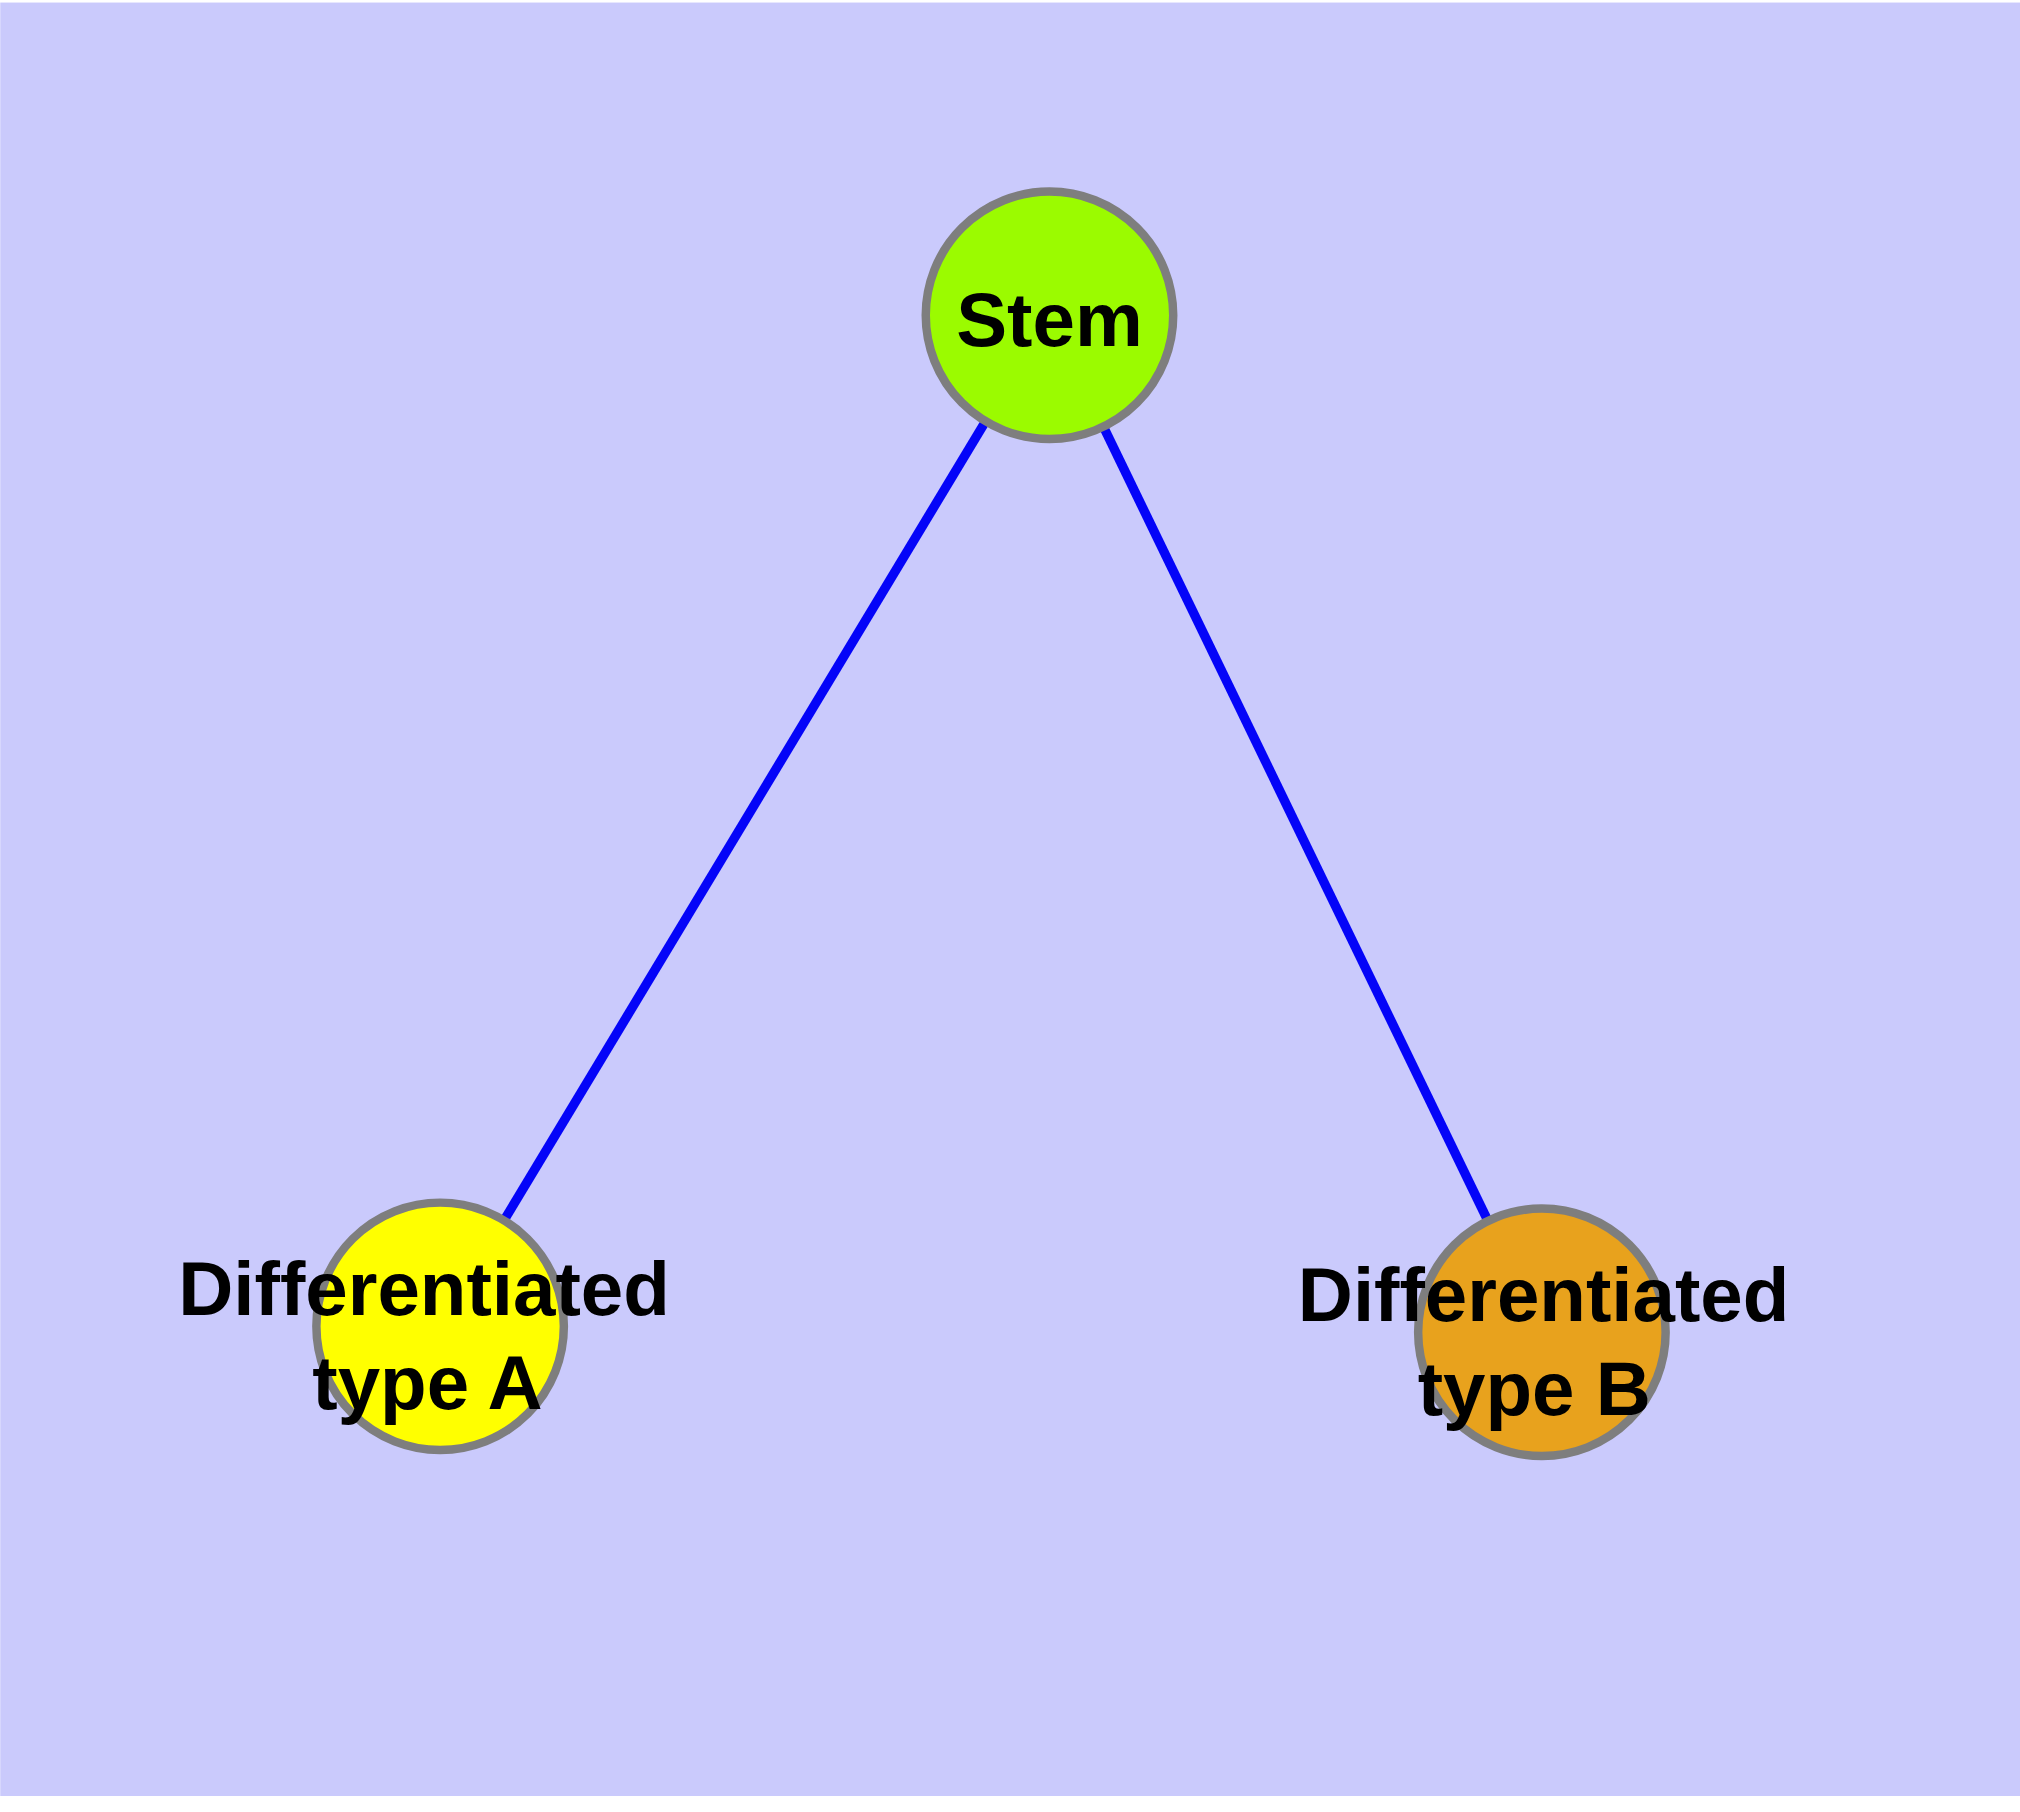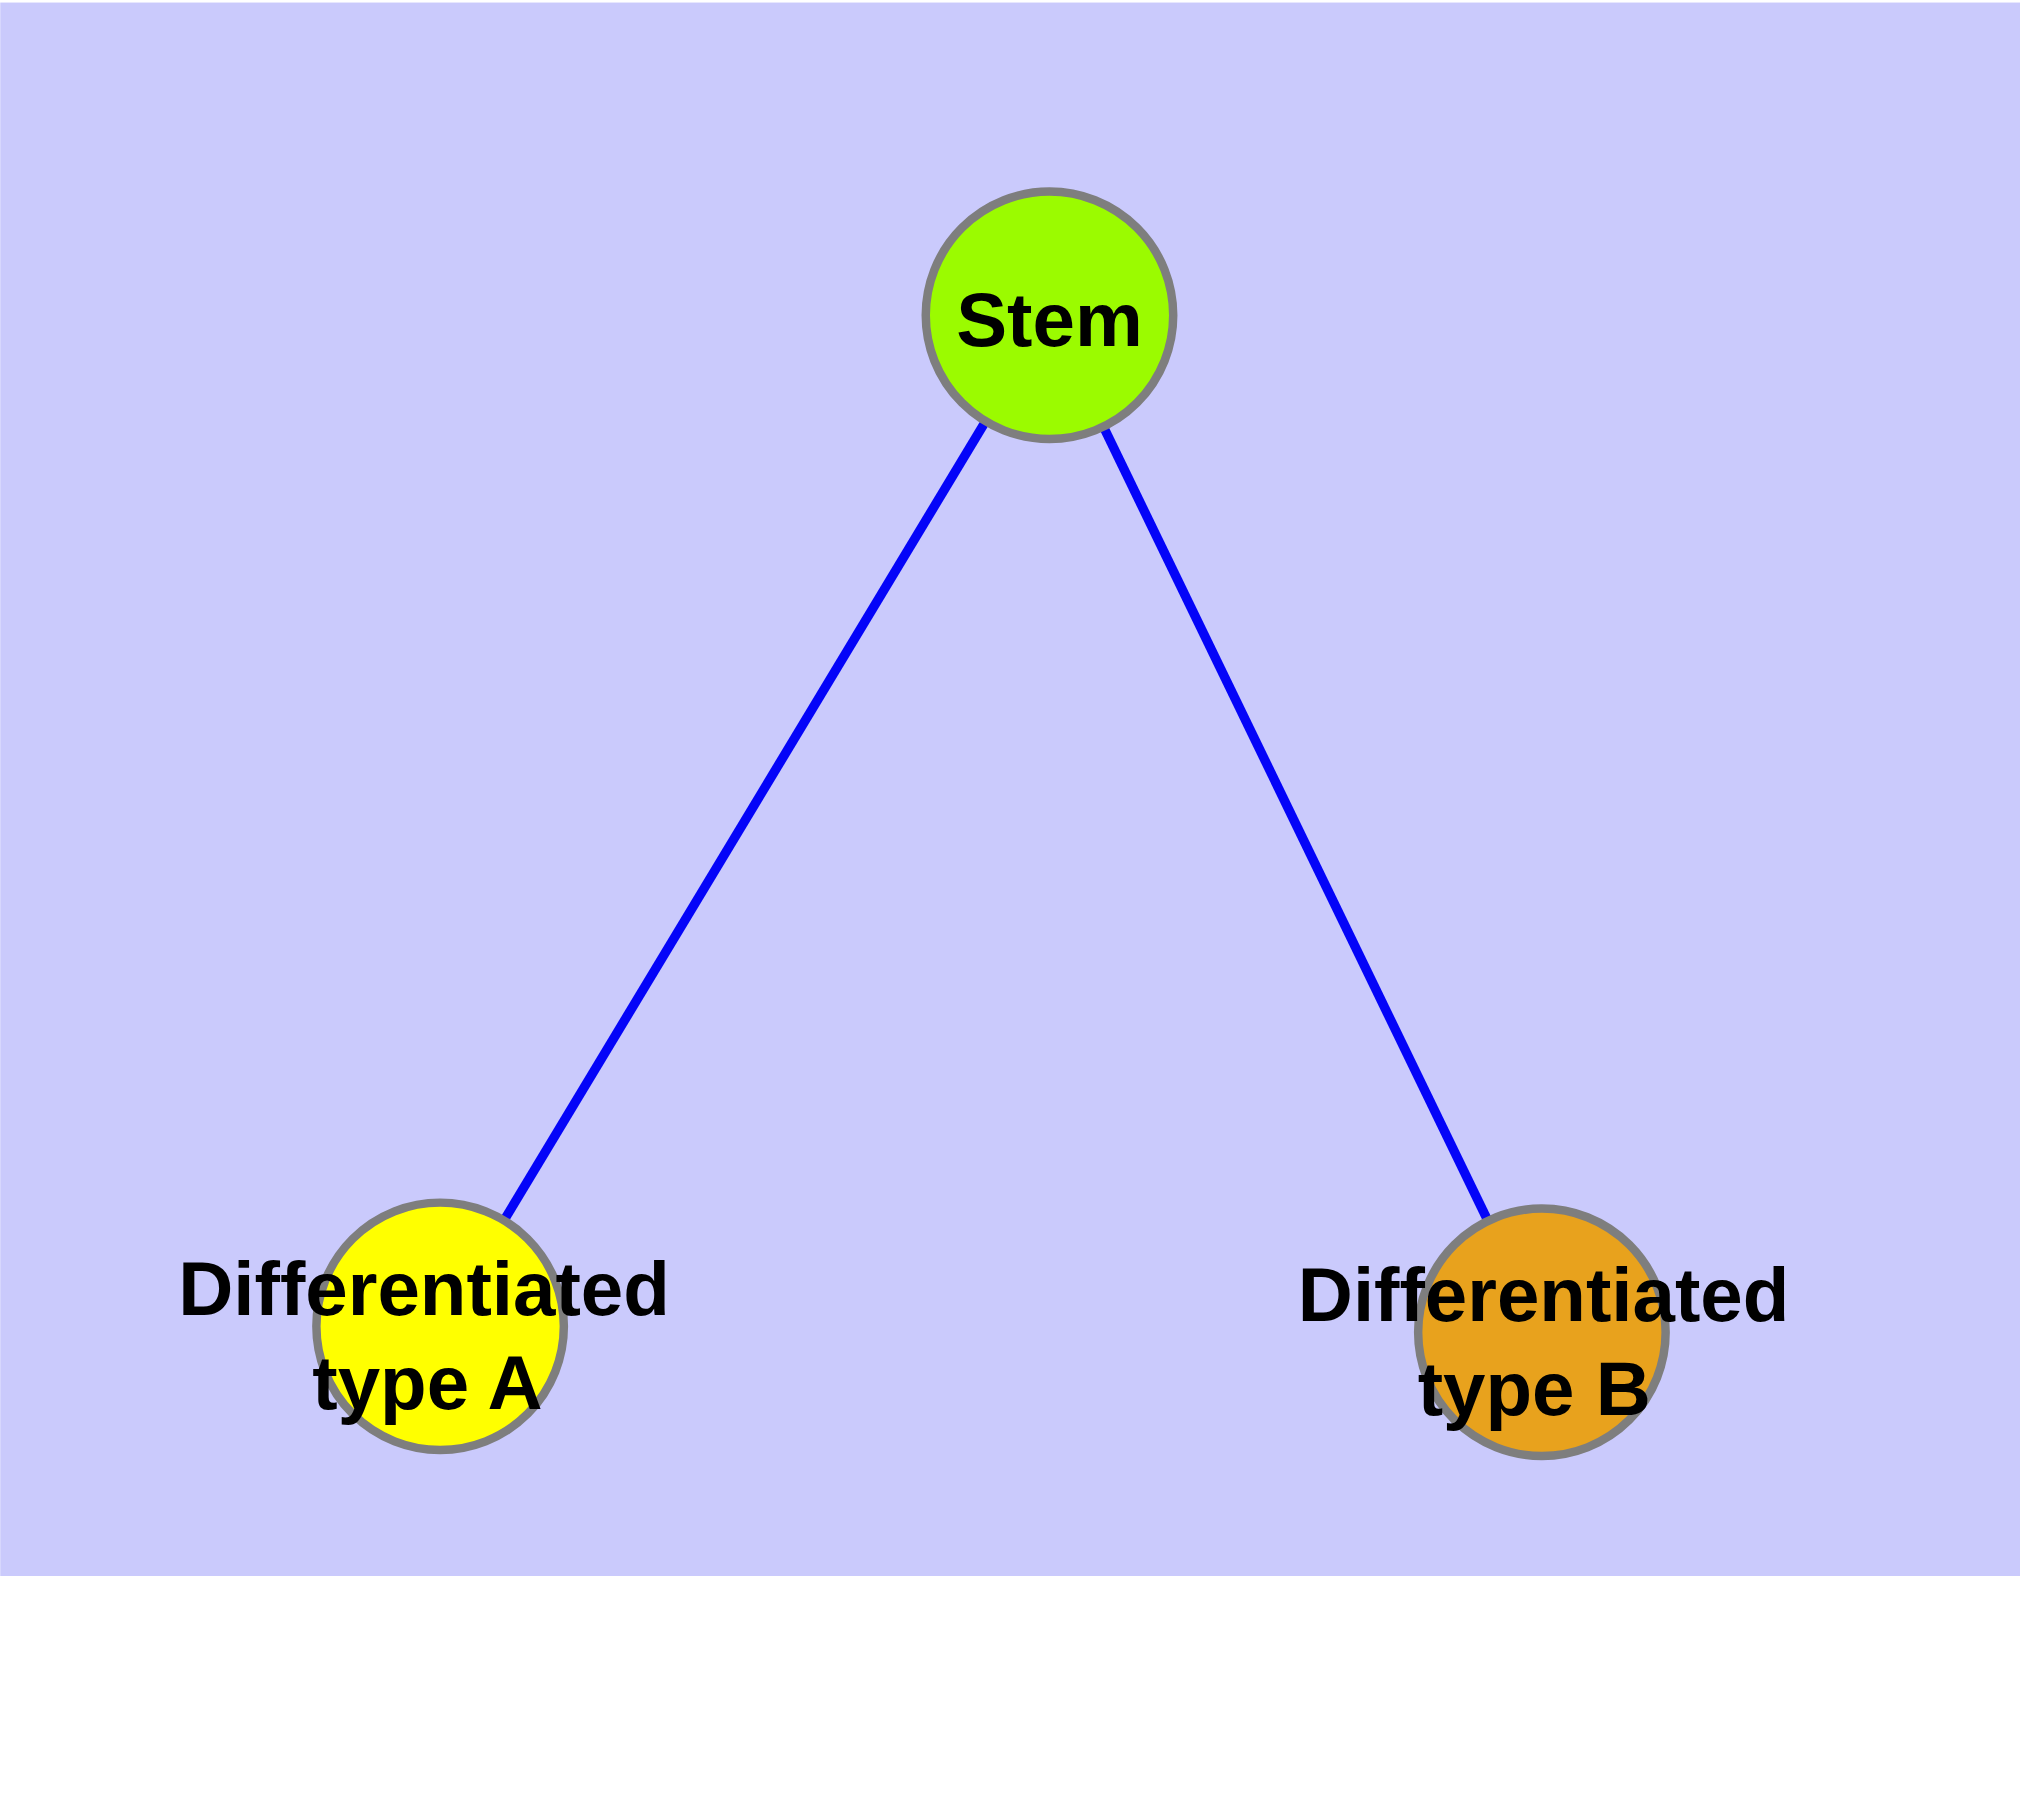--- a/index.html
+++ b/index.html
@@ -2,21 +2,21 @@
 <html style="font-size:13.6px"><head>
 <meta charset="utf-8">
 <style>
   html, body {
     margin: 0;
     padding: 0;
     background: #ffffff; 
   }
   .stage {
     width: 2021px;
-    height: 1576px;
+    height: 1796px;
     position: relative;
     overflow: hidden;
   }
   svg.graph {
     display: block;
     width: 2021px;
     height: 1812px;
   }
   .edge {
     stroke-width: 11;

